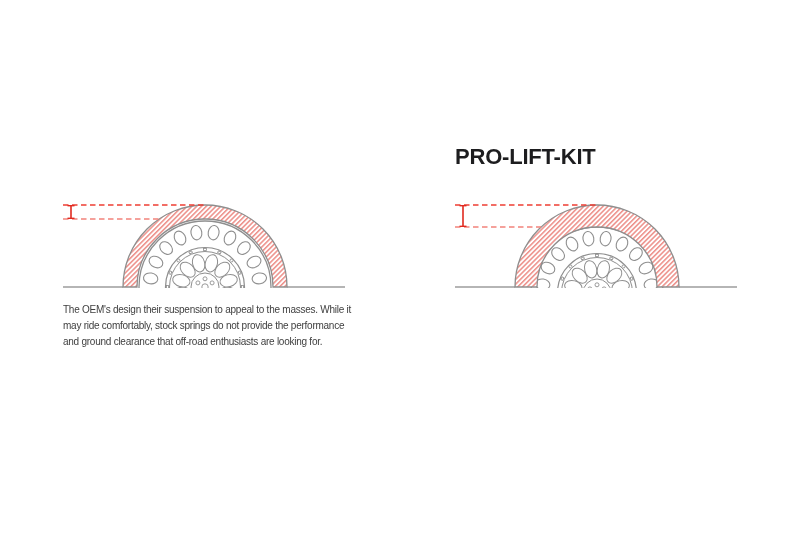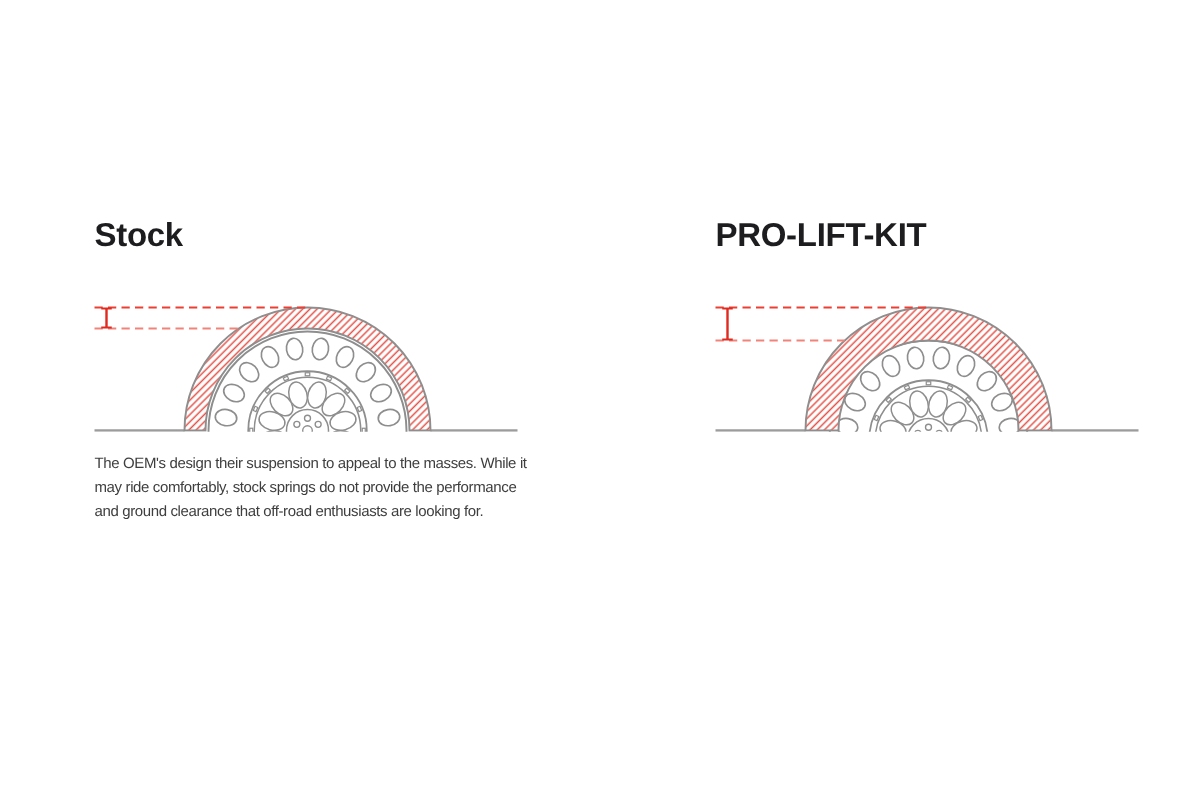--- a/index.html
+++ b/index.html
@@ -15,21 +15,21 @@
     overflow: hidden;
     font-family: "Liberation Sans", sans-serif;
   }
   .panel {
     position: absolute;
     top: 144px;
     width: 300px;
     height: 380px;
   }
   .panel.left  { left: 63px; }
-  .panel.right { left: 477px; }
+  .panel.right { left: 455px; }
   .panel h2 {
     margin: 0;
     font-size: 22px;
     line-height: 26px;
     font-weight: 700;
     letter-spacing: -0.2px;
     color: var(--heading, #1d1d1f);
   }
   .diagram {
     position: absolute;
@@ -50,21 +50,20 @@
     color: var(--body, #3e3e3e);
     white-space: pre;
   }
 </style>
 </head>
 <body>
 
 <div class="canvas">
 
   <section class="panel left">
-    <h2>Stock</h2>
     <svg class="diagram" viewBox="0 0 292 97">
         <defs>
           <pattern id="hatch-0" width="3.4" height="3.4" patternUnits="userSpaceOnUse" patternTransform="rotate(45)">
             <rect width="3.4" height="3.4" fill="#ffffff"></rect>
             <line x1="0.8" y1="0" x2="0.8" y2="3.4" stroke="#e4544a" stroke-width="1"></line>
           </pattern>
           <clipPath id="clip-0">
             <rect x="0" y="0" width="292" height="94.9"></rect>
           </clipPath>
         </defs>

